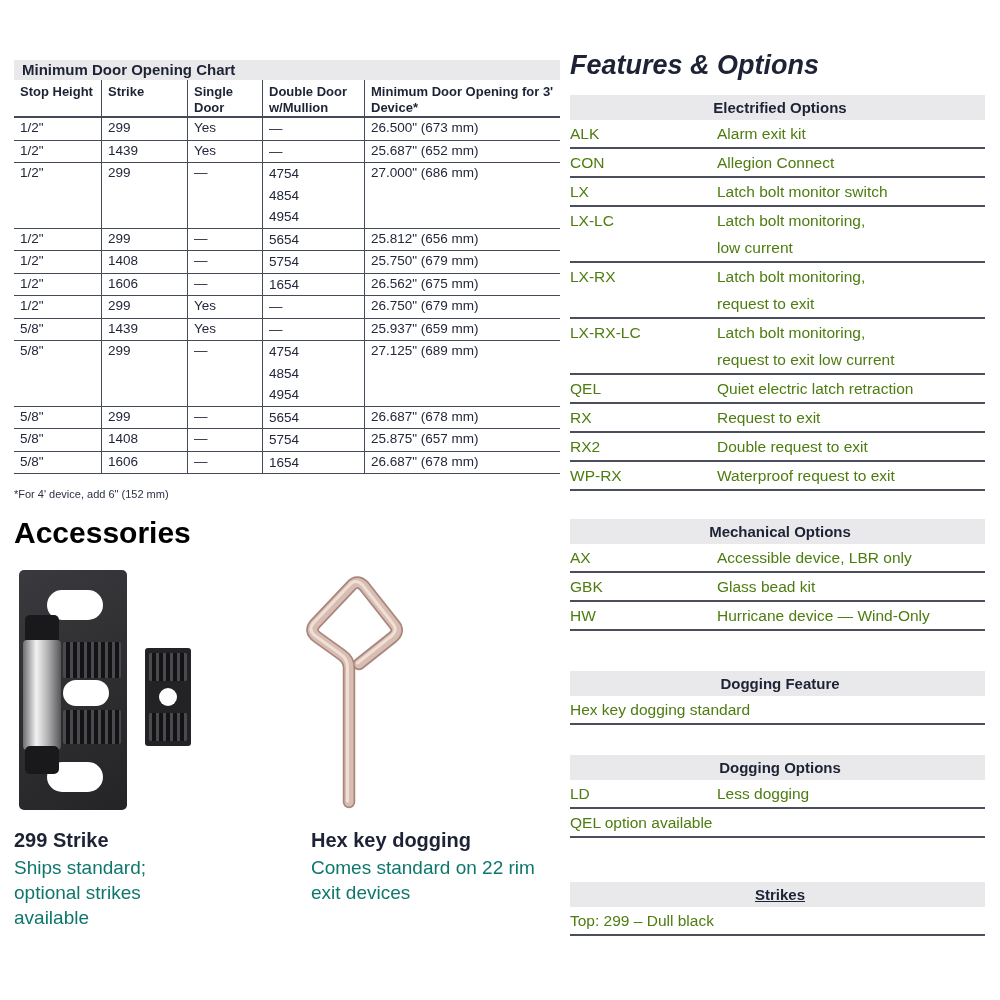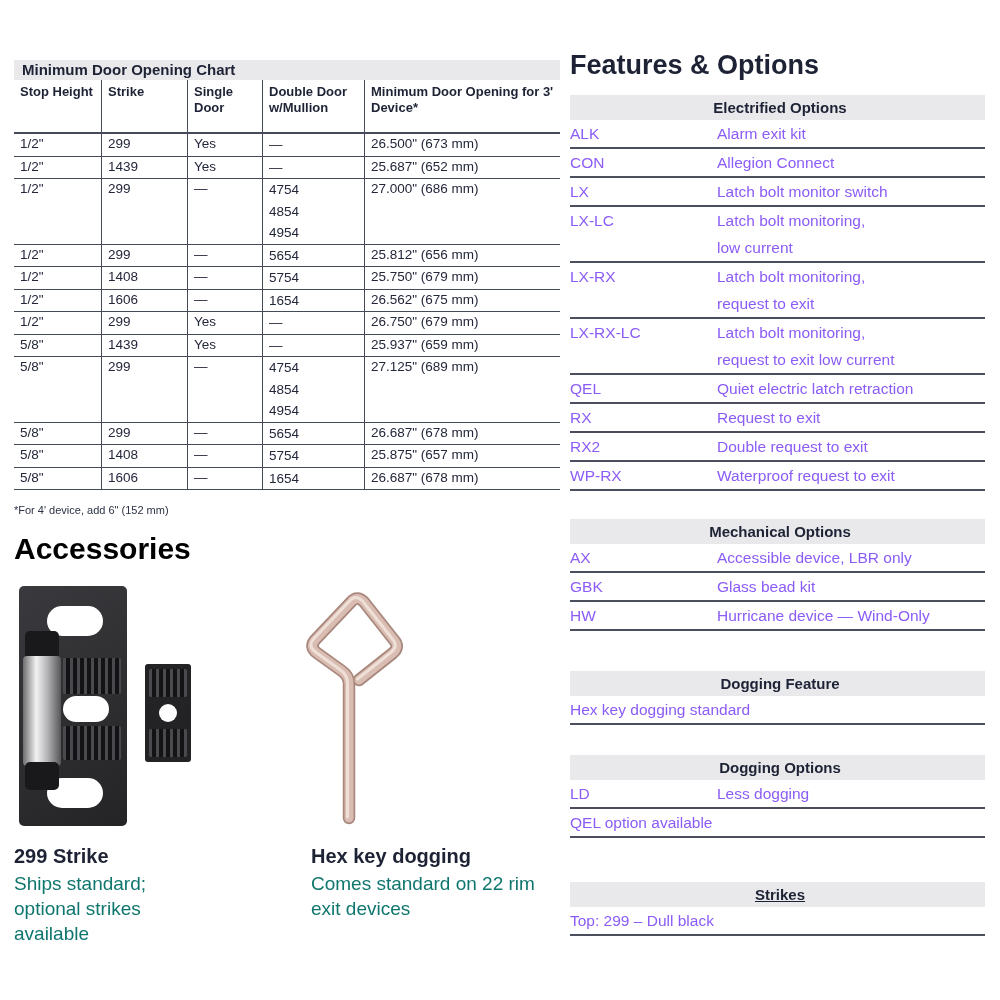--- a/index.html
+++ b/index.html
@@ -10,21 +10,21 @@
   
   .left-col { position:absolute; left:14px; top:60px; width:546px; }
 
   .chart-title { background:#e9e9eb; height:20px; line-height:20px; padding-left:8px;
     font-weight:bold; font-size:15px; color:#1d2235; }
 
   .tbl { width:546px; color:#23273a; }
   .tr { display:grid; grid-template-columns:87px 86px 75px 102px 196px;
     border-bottom:1.5px solid #454a59; }
   .tr.thead { border-bottom:2px solid #454a59; }
-  .th { font-weight:bold; font-size:13px; line-height:16px; padding:4px 4px 16px 6px; color:#1d2235; }
+  .th { font-weight:bold; font-size:13px; line-height:16px; padding:4px 4px 0 6px; color:#1d2235; }
   .td { font-size:13.5px; line-height:16px; padding:2px 4px 2px 6px; }
   .c2,.c3,.c4,.c5 { border-left:1.5px solid #454a59; }
   .td.multi { padding-top:0; padding-bottom:0; }
   .ml { line-height:21.5px; }
 
   .footnote { font-size:11px; margin-top:14px; color:#2c3145; }
 
   .accessories-title { font-size:30px; font-weight:800; color:#000000; margin-top:16px; }
 
   .acc-images { position:relative; height:253px; margin-top:18px; }
@@ -56,25 +56,25 @@
 
   .acc-captions { display:flex; margin-top:8px; }
   .cap1 { width:297px; }
   .cap2 { width:245px; }
   .cap-title { font-size:20px; font-weight:800; color:#1d2235; }
   .cap-desc { font-size:19px; line-height:25px; color:#0f766e; margin-top:3px; }
   .cap1 .cap-desc { width:165px; }
 
   
   .right-col { position:absolute; left:570px; top:50px; width:415px; }
-  .features-title { font-size:27px; font-weight:800; color:#1d2235; margin-bottom:14px; }
+  .features-title { font-size:27px; font-weight:800; color:#1d2235; margin-bottom:14px;font-style:italic; }
   .sec-bar { background:#e9e9eb; height:25px; line-height:25px; font-weight:bold;
     font-size:15px; padding-left:5px; color:#1d2235;text-align:center; }
   .frow { display:grid; grid-template-columns:147px 1fr;
-    border-bottom:2px solid #4a4e5d; font-size:15.5px; color:#8b5cf6; }
+    border-bottom:2px solid #4a4e5d; font-size:15.5px; color:#4d7c0f; }
   .frow.full { display:block; }
   .fcode, .fdesc div, .fnote { line-height:27px; }
   .mt28 { margin-top:28px; } .mt40 { margin-top:40px; }
   .mt30 { margin-top:30px; } .mt29 { margin-top:44px;text-decoration:underline; }
 </style>
 </head>
 <body>
 
 <div class="page">
 

